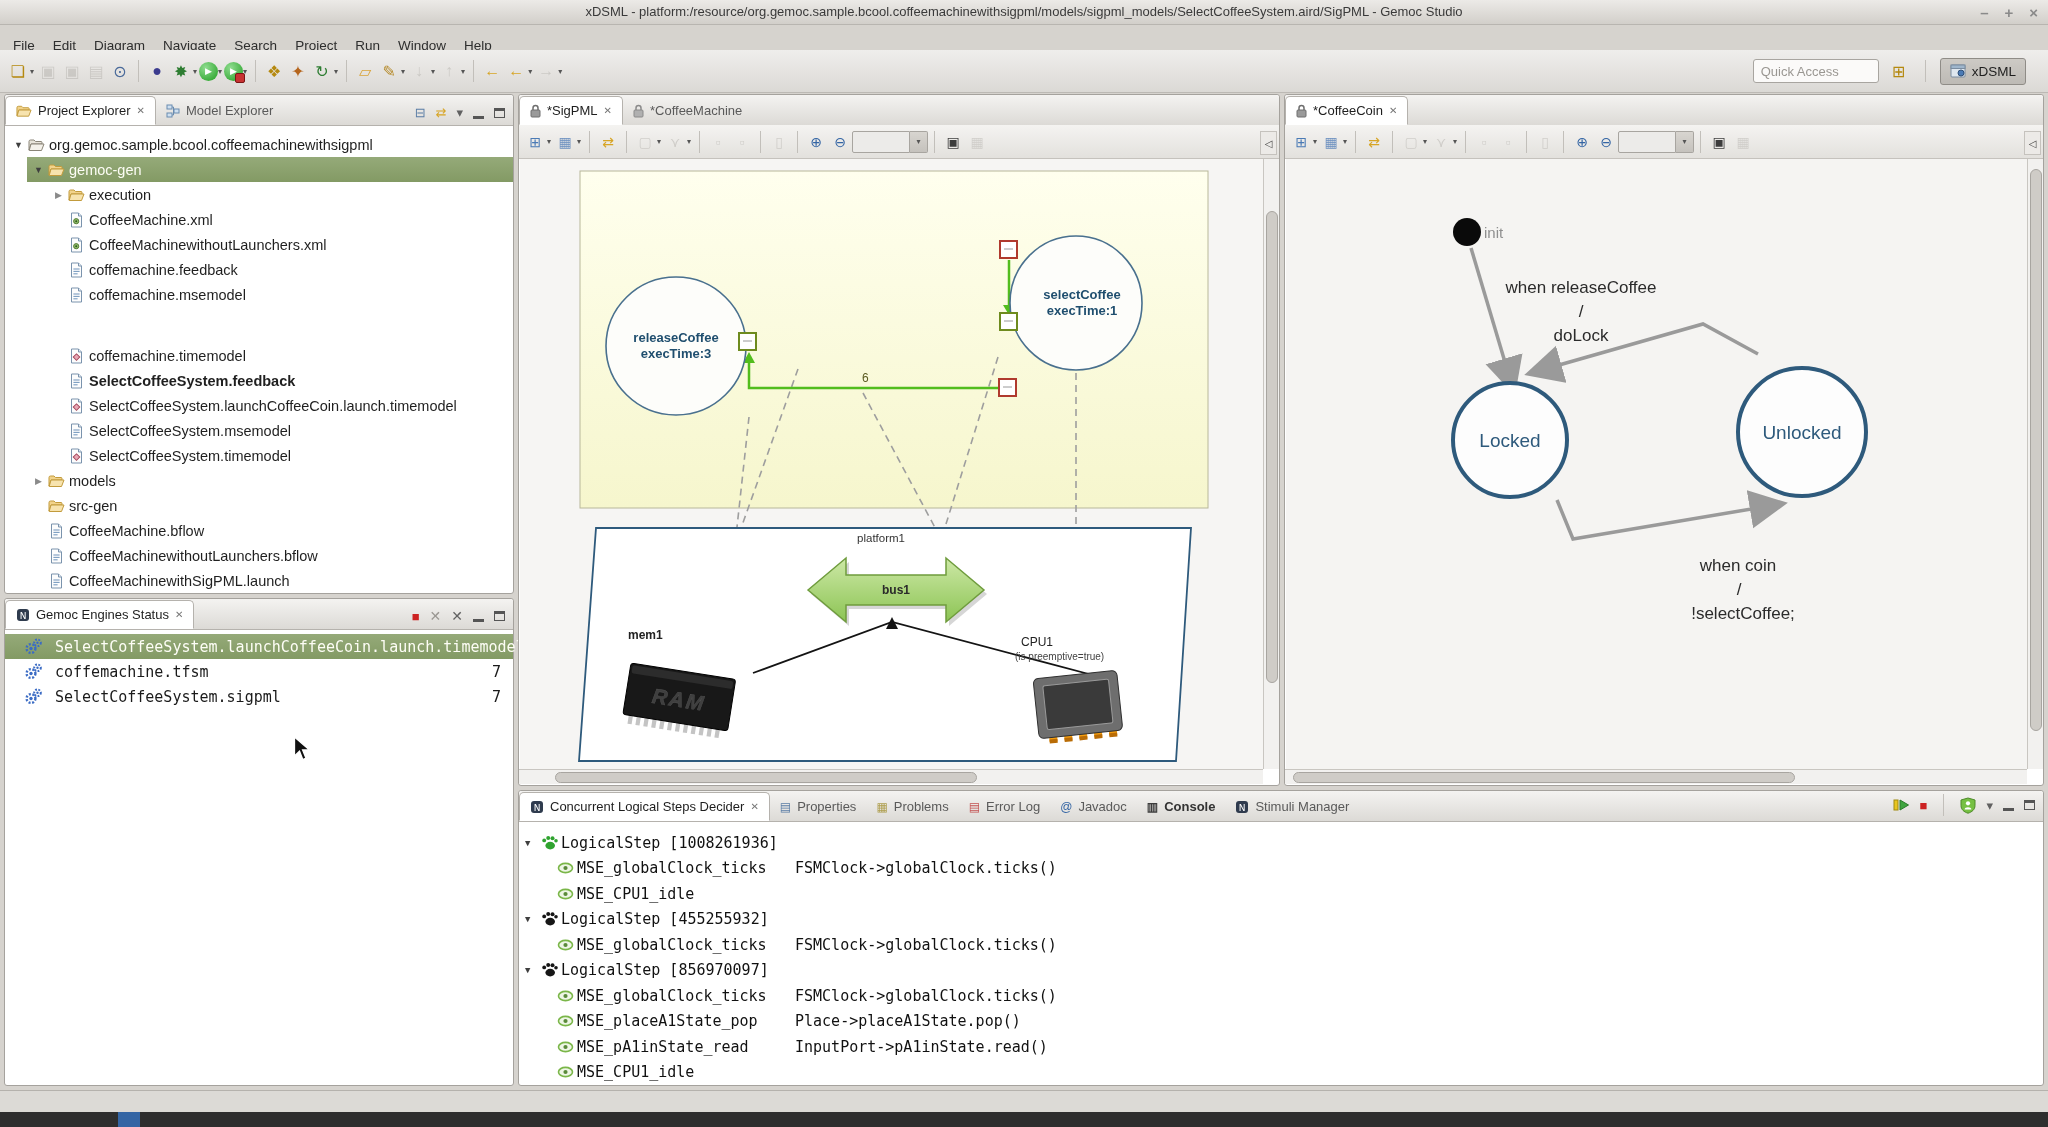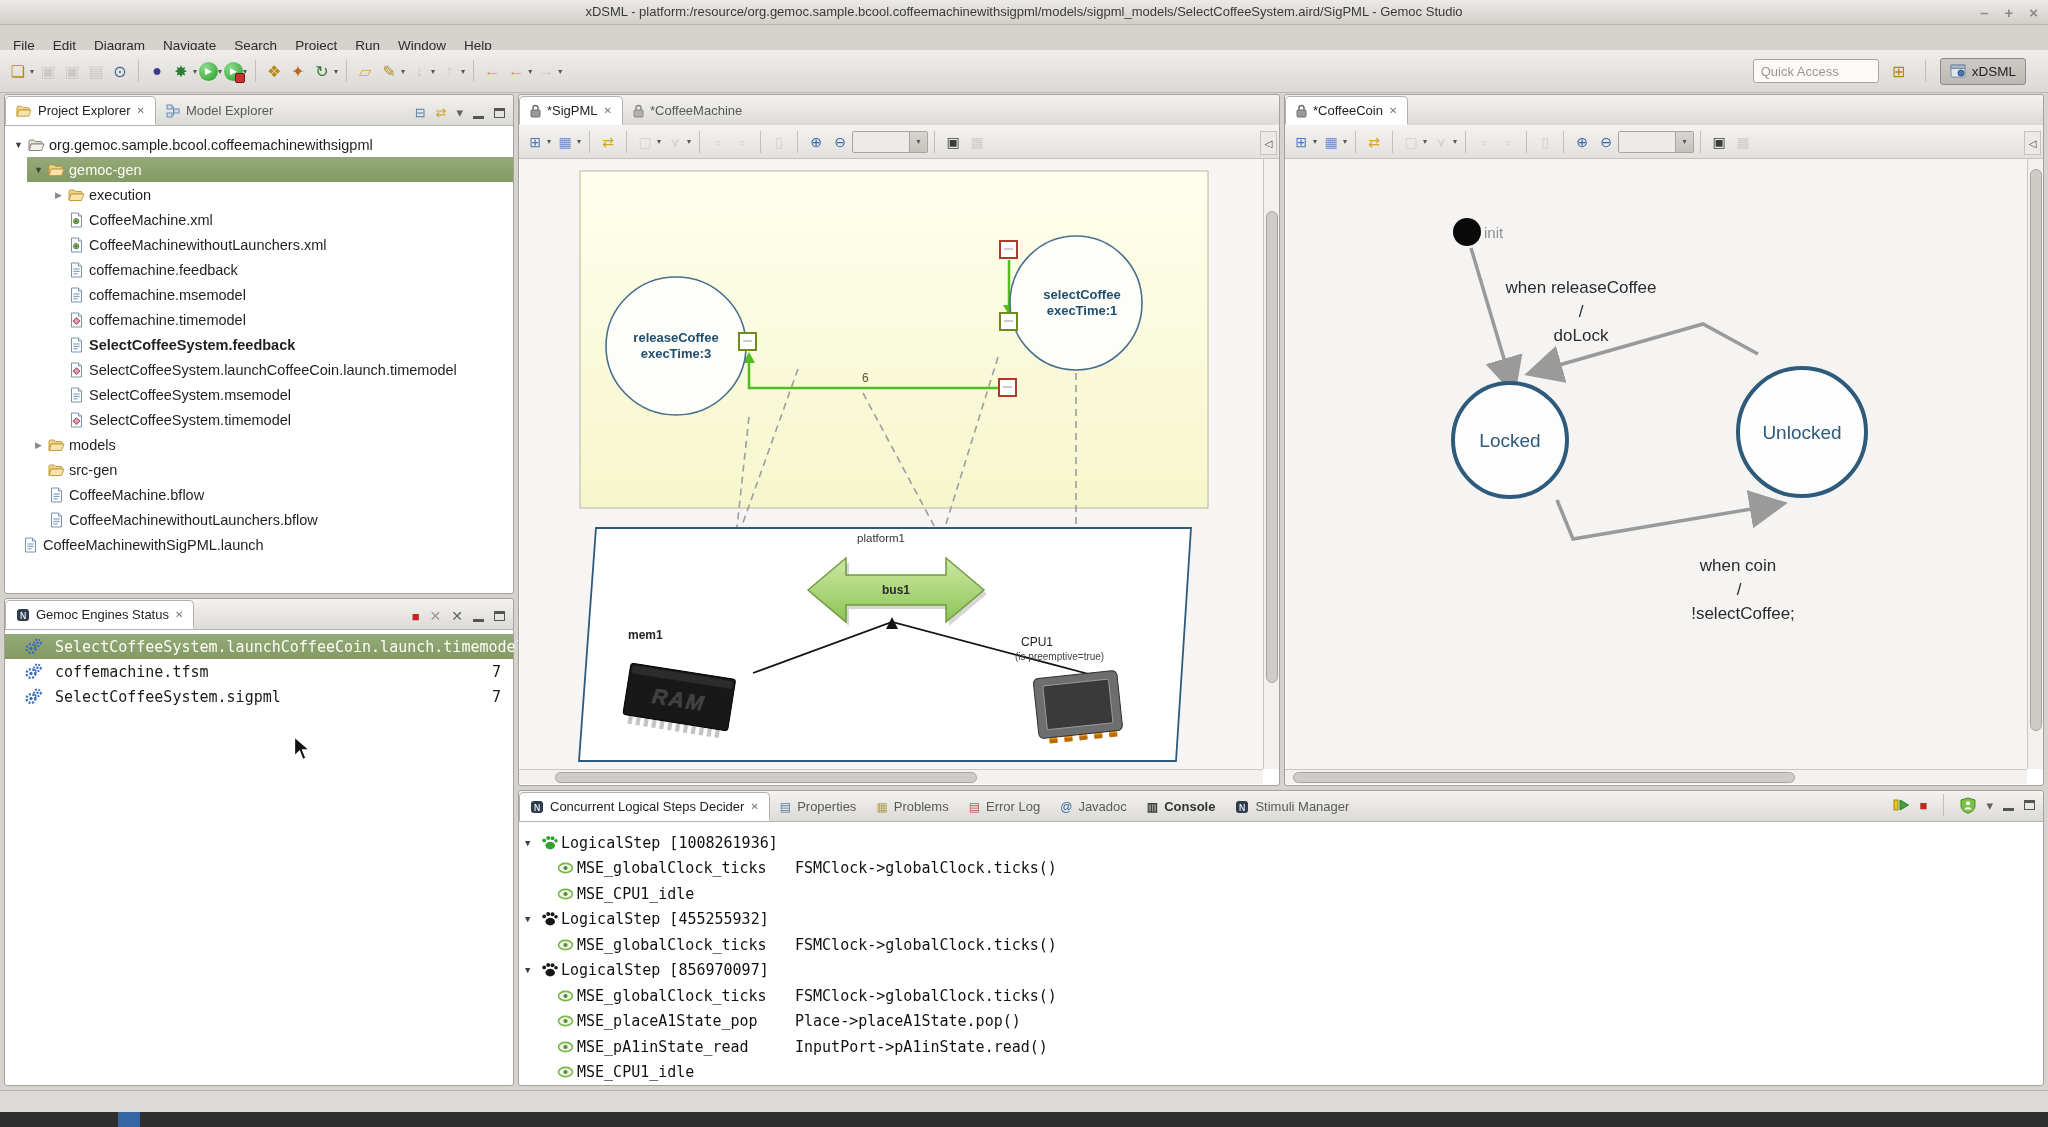--- a/index.html
+++ b/index.html
@@ -283,21 +283,21 @@
             <svg width="13" height="16" viewBox="0 0 13 16">
               <path d="M1.5 1 H8.5 L11.5 4 V15 H1.5 Z" fill="#fdfdfd" stroke="#7a93ad"></path>
               <path d="M8.5 1 V4 H11.5" fill="#e4ecf4" stroke="#7a93ad"></path>
               <line x1="3.4" y1="7" x2="9.6" y2="7" stroke="#7a9cc0" stroke-width="1.1"></line>
               <line x1="3.4" y1="9.4" x2="9.6" y2="9.4" stroke="#7a9cc0" stroke-width="1.1"></line>
               <line x1="3.4" y1="11.8" x2="7.6" y2="11.8" stroke="#7a9cc0" stroke-width="1.1"></line>
             </svg>
           </span>
           <span class="lbl">coffemachine.msemodel</span>
         </div>
-        <div class="trow" style="padding-left: 46px;">
+        <div class="trow" style="padding-left: 46px; margin-top: 36px;">
           <span class="arr"></span>
           <span class="tico">
             <svg width="13" height="16" viewBox="0 0 13 16">
               <path d="M1.5 1 H8.5 L11.5 4 V15 H1.5 Z" fill="#fdfdfd" stroke="#7a93ad"></path>
               <path d="M8.5 1 V4 H11.5" fill="#e4ecf4" stroke="#7a93ad"></path>
               <rect x="4.2" y="6.8" width="4.6" height="4.6" transform="rotate(45 6.5 9.1)" fill="#e7a7b5" stroke="#a5485c"></rect>
             </svg>
           </span>
           <span class="lbl">coffemachine.timemodel</span>
         </div>
@@ -388,21 +388,21 @@
             <svg width="13" height="16" viewBox="0 0 13 16">
               <path d="M1.5 1 H8.5 L11.5 4 V15 H1.5 Z" fill="#fdfdfd" stroke="#7a93ad"></path>
               <path d="M8.5 1 V4 H11.5" fill="#e4ecf4" stroke="#7a93ad"></path>
               <line x1="3.4" y1="7" x2="9.6" y2="7" stroke="#7a9cc0" stroke-width="1.1"></line>
               <line x1="3.4" y1="9.4" x2="9.6" y2="9.4" stroke="#7a9cc0" stroke-width="1.1"></line>
               <line x1="3.4" y1="11.8" x2="7.6" y2="11.8" stroke="#7a9cc0" stroke-width="1.1"></line>
             </svg>
           </span>
           <span class="lbl">CoffeeMachinewithoutLaunchers.bflow</span>
         </div>
-        <div class="trow" style="">
+        <div class="trow" style="padding-left: 26px;">
           <span class="arr"></span>
           <span class="tico">
             <svg width="13" height="16" viewBox="0 0 13 16">
               <path d="M1.5 1 H8.5 L11.5 4 V15 H1.5 Z" fill="#fdfdfd" stroke="#7a93ad"></path>
               <path d="M8.5 1 V4 H11.5" fill="#e4ecf4" stroke="#7a93ad"></path>
               <line x1="3.4" y1="7" x2="9.6" y2="7" stroke="#7a9cc0" stroke-width="1.1"></line>
               <line x1="3.4" y1="9.4" x2="9.6" y2="9.4" stroke="#7a9cc0" stroke-width="1.1"></line>
               <line x1="3.4" y1="11.8" x2="7.6" y2="11.8" stroke="#7a9cc0" stroke-width="1.1"></line>
             </svg>
           </span>

